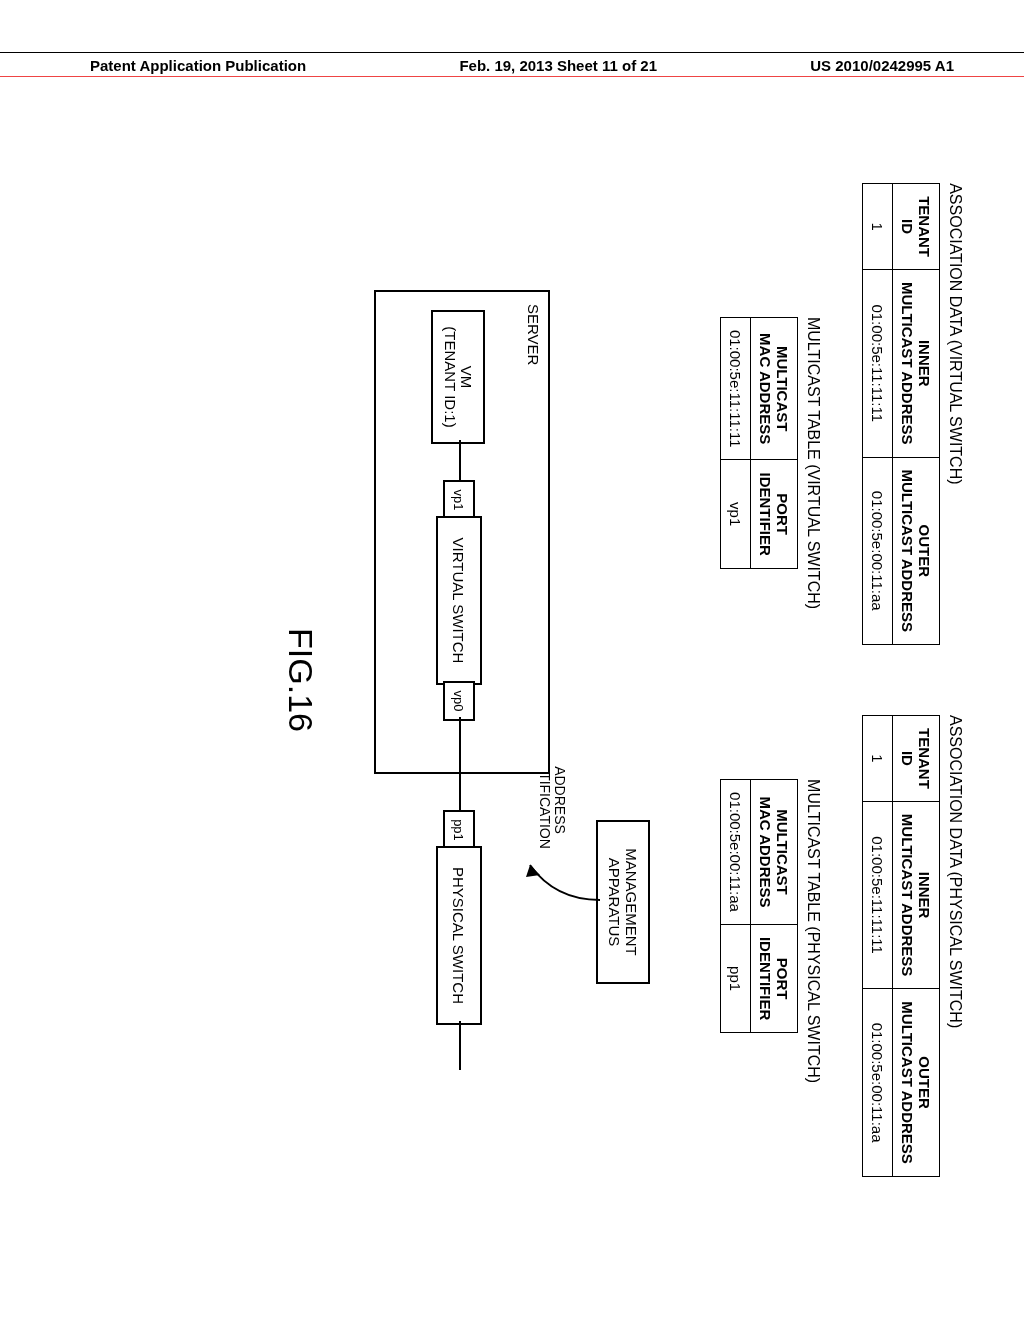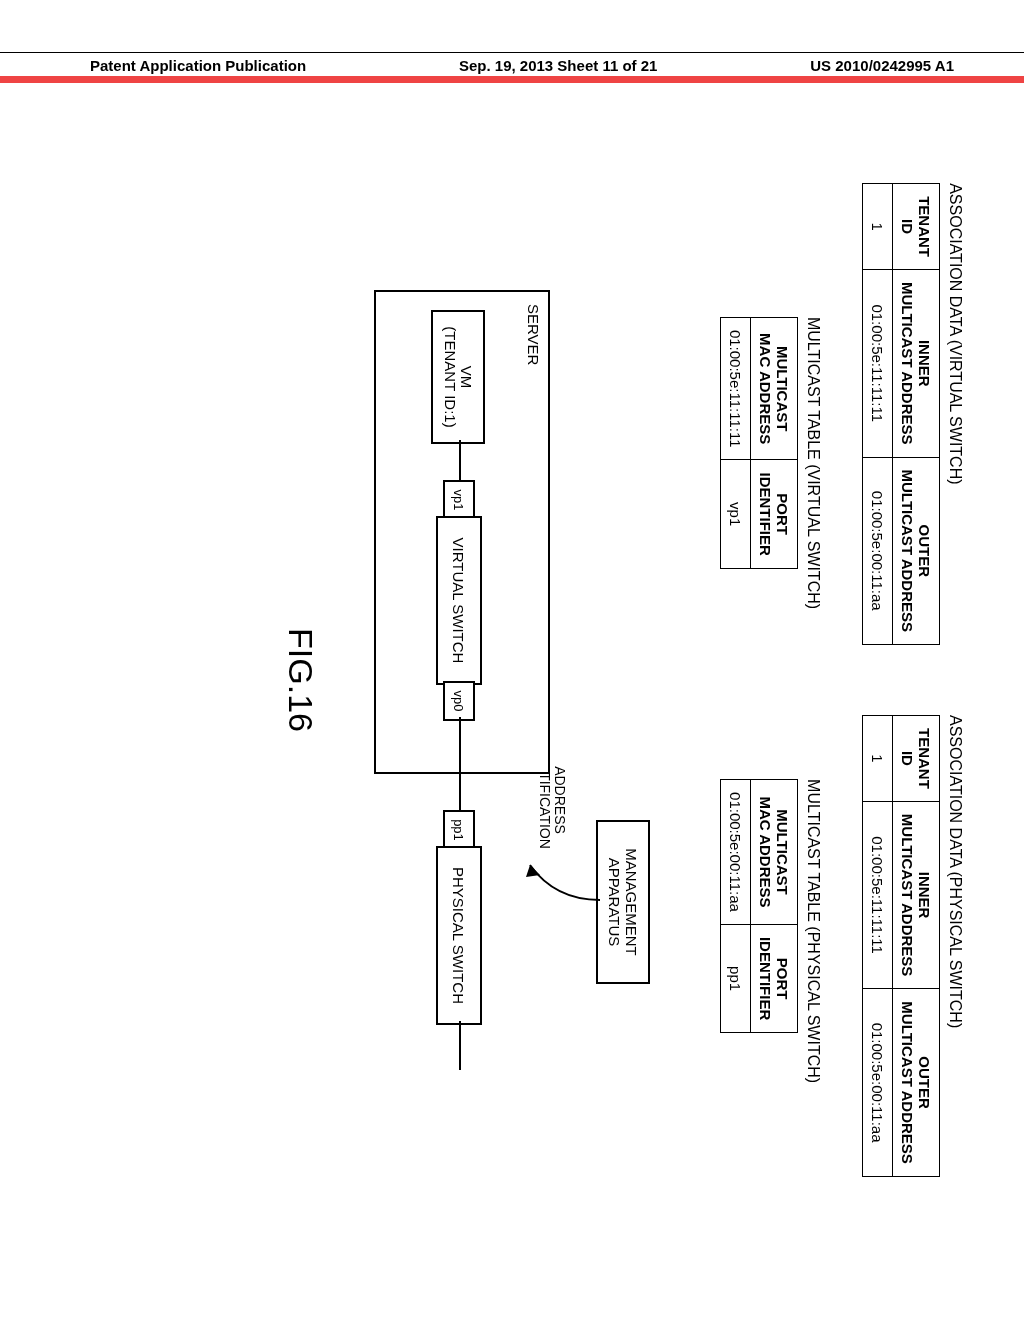--- a/index.html
+++ b/index.html
@@ -10,21 +10,21 @@
     background: #fff;
     font-family: Arial, Helvetica, sans-serif;
     color: #000;
   }
   .page-header {
     position: absolute;
     top: 52px;
     left: 0;
     width: 100%;
     border-top: 1px solid #000;
-    border-bottom: 7px solid #ef4444;
+    border-bottom: 1px solid #ef4444;
     padding: 4px 0 2px 0;
   }
   .page-header .inner {
     display: flex;
     justify-content: space-between;
     font-size: 15px;
     font-weight: bold;
     padding: 0 70px 0 90px;
   }
   .content {
@@ -110,21 +110,21 @@
     font-weight: 400;
     text-align:center;
   }
 </style>
 </head>
 <body>
 
 <div class="page-header">
   <div class="inner">
     <span>Patent Application Publication</span>
-    <span>Sep. 19, 2013  Sheet 11 of 21</span>
+    <span>Feb. 19, 2013  Sheet 11 of 21</span>
     <span>US 2010/0242995 A1</span>
   </div>
 </div>
 
 <div class="content">
   <div class="rotator">
 
     <div class="tables-row">
       <div class="table-block">
         <div class="caption">ASSOCIATION DATA (VIRTUAL SWITCH)</div>

